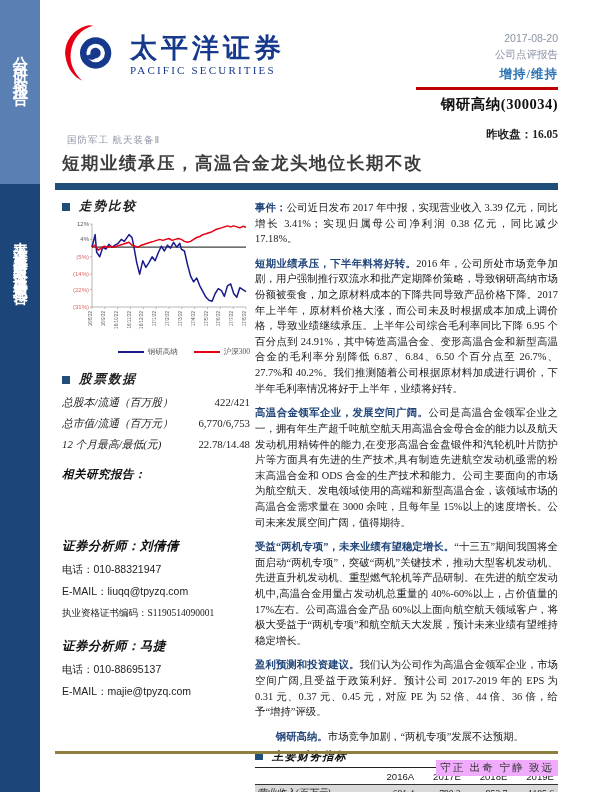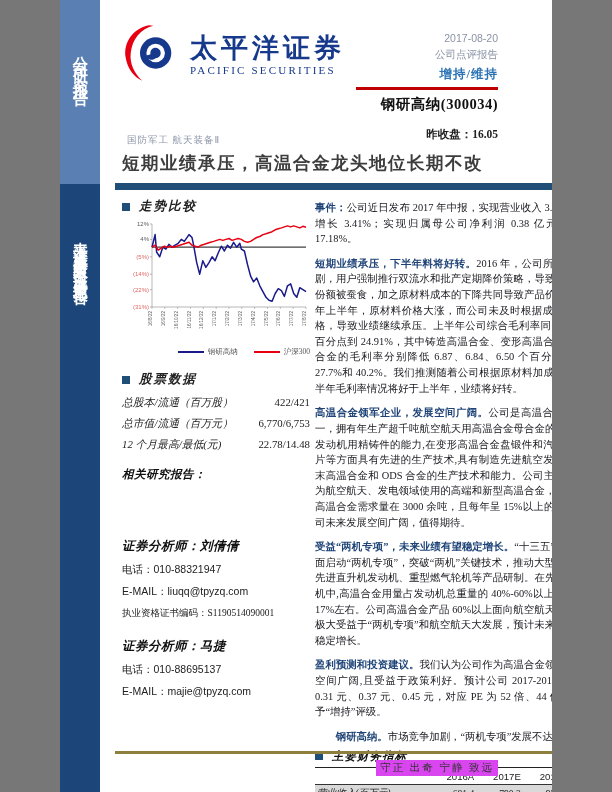--- a/index.html
+++ b/index.html
@@ -1,18 +1,18 @@
 <!DOCTYPE html>
 <html><head>
 <meta charset="utf-8">
 <style>
   * { margin:0; padding:0; box-sizing:border-box; }
   body { background:#777; display:flex; justify-content:center; }
   .page {
-    position:relative; width:492px; height:792px; background:#ffffff;
+    position:relative; width:612px; height:792px; background:#ffffff;
     font-family:"Liberation Serif", serif; overflow:hidden;
   }
   
   .sidebar-top { position:absolute; left:0; top:0; width:40px; height:184px; background:#5a7fb2; }
   .sidebar-bottom { position:absolute; left:0; top:184px; width:40px; height:608px; background:#1c4679; }
   .vtext {
     position:absolute; left:50%; transform:translateX(-50%);
     writing-mode:vertical-rl; text-orientation:upright;
     color:#fff; white-space:nowrap; font-weight:600;
   }
@@ -57,21 +57,21 @@
   .fin-head { display:flex; align-items:center; gap:9px; border-bottom:1.6px solid #222; padding-bottom:3px; margin-top:2px; }
   .fin-head-label { font-size:11.5px; font-weight:700; color:#111; font-style:italic; letter-spacing:1px; }
   table.fin { width:100%; border-collapse:collapse; font-size:9.6px; color:#222; }
   table.fin th { font-weight:400; text-align:right; padding:3px 4px 2px 0; border-bottom:1.3px solid #333; font-family:"Liberation Sans",sans-serif; }
   table.fin th.c0, table.fin td.c0 { text-align:left; padding-left:2px; font-style:italic; }
   table.fin td { text-align:right; padding:2.5px 4px 2.5px 0; border-bottom:0.8px solid #777; }
   tr.shade td { background:#d9d9d9; }
   
   .footer-line { position:absolute; left:55px; top:751px; width:503px; height:2.5px; background:#8f7f3f; }
   .footer-left { position:absolute; left:56px; top:804px; font-size:12px; color:#3c3c3c; letter-spacing:1px; }
-  .footer-right { position:absolute; right:54px; top:760px; font-size:10.5px; color:#333; background:#d946ef; padding:1px 4px; letter-spacing:2px; }
+  .footer-right { position:absolute; right:54px; top:760px; font-size:10.5px; color:#333; background:#f0abfc; padding:1px 4px; letter-spacing:2px; }
   text { font-family:"Liberation Sans",sans-serif; }
 </style>
 </head>
 <body>
 
 <div class="page">
 
   <div class="sidebar-top">
     <span class="vtext vtext-top">公司研究报告</span>
   </div>

